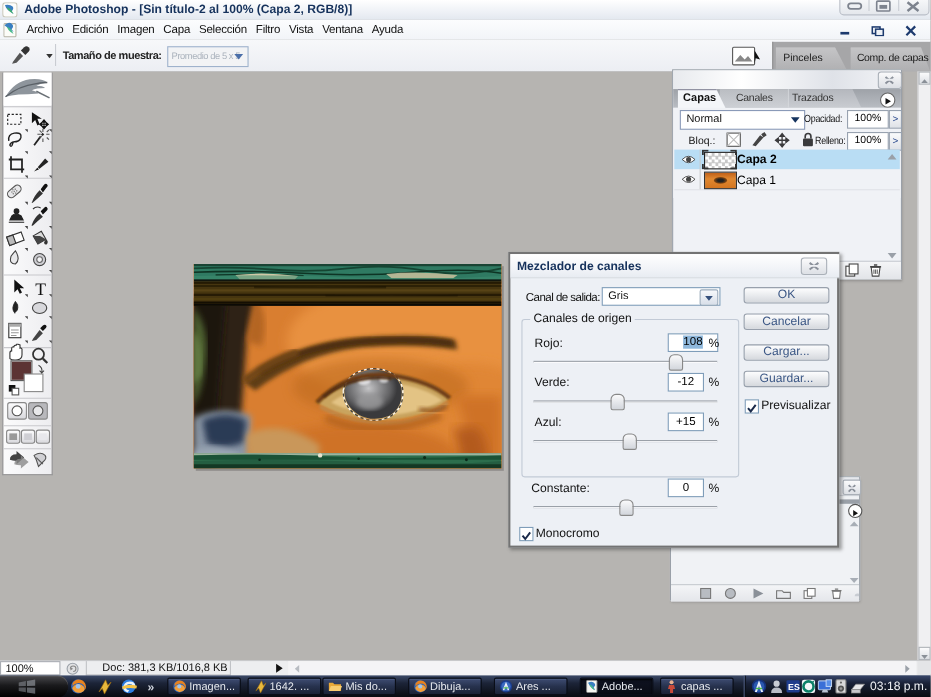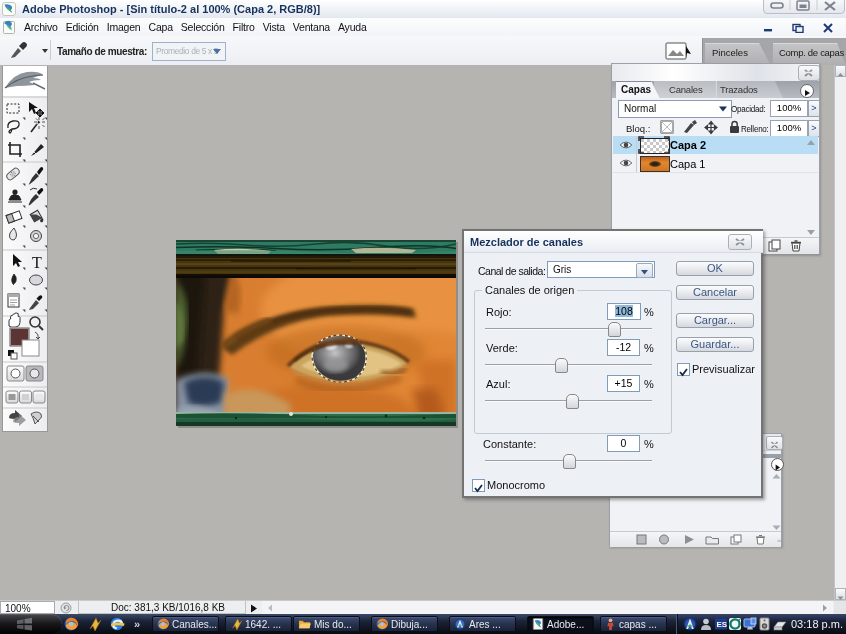--- a/index.html
+++ b/index.html
@@ -471,21 +471,21 @@
       <svg width="15" height="13" viewBox="0 0 15 13">
           <path d="M4 5 l7 0 l-3.5 4.5z" fill="#35507c"></path>
         </svg>
     </div>
   </div>
 
   <div class="abs" style="left:10px;top:59px;width:196px;height:142px;border:1px solid #c2cad6;border-radius:3px;"></div>
   <div class="abs" style="left:18px;top:53px;background:#edf0f5;padding:0 3px;font-size:11px;color:#111;">Canales de origen</div>
 
   <div class="abs" style="left:22px;top:75px;font-size:11px;color:#111;">Rojo:</div>
-  <div class="abs" style="left:143px;top:72px;width:34px;height:17px;background:#fff;border:1px solid #7f9db9;box-sizing:border-box;font-size:10.5px;text-align:center;padding-top:1px;"><span style="background:#8fb8dc;">108</span></div>
+  <div class="abs" style="left:143px;top:72px;width:46px;height:17px;background:#fff;border:1px solid #7f9db9;box-sizing:border-box;font-size:10.5px;text-align:center;padding-top:1px;"><span style="background:#8fb8dc;">108</span></div>
   <div class="abs" style="left:180px;top:75px;font-size:11px;color:#111;">%</div>
   <div class="abs" style="left:21px;top:97px;width:167px;height:1px;background:#9aa0a8;border-bottom:1px solid #fafafc;"></div>
   <div class="abs" style="left:144px;top:91px;width:11px;height:13px;background:linear-gradient(#fafafb,#d2d6dc);border:1px solid #888;border-radius:5px 5px 2px 2px;"></div>
   <div class="abs" style="left:22px;top:111px;font-size:11px;color:#111;">Verde:</div>
   <div class="abs" style="left:143px;top:108px;width:33px;height:17px;background:#fff;border:1px solid #7f9db9;box-sizing:border-box;font-size:10.5px;text-align:center;padding-top:1px;">-12</div>
   <div class="abs" style="left:180px;top:111px;font-size:11px;color:#111;">%</div>
   <div class="abs" style="left:21px;top:133px;width:167px;height:1px;background:#9aa0a8;border-bottom:1px solid #fafafc;"></div>
   <div class="abs" style="left:91px;top:127px;width:11px;height:13px;background:linear-gradient(#fafafb,#d2d6dc);border:1px solid #888;border-radius:5px 5px 2px 2px;"></div>
   <div class="abs" style="left:22px;top:147px;font-size:11px;color:#111;">Azul:</div>
   <div class="abs" style="left:143px;top:144px;width:33px;height:17px;background:#fff;border:1px solid #7f9db9;box-sizing:border-box;font-size:10.5px;text-align:center;padding-top:1px;">+15</div>
@@ -533,21 +533,21 @@
         </g>
       </svg></div>
 </div>
 <div id="statusrow" class="abs" style="left:0;top:600px;width:846px;height:14px;background:#eceden;background:#edeef0;border-top:1px solid #c8c9cb;">
  <div style="position:absolute;left:0;top:0;width:55px;height:13px;background:#fff;border:1px solid #a8acb2;box-sizing:border-box;font-size:10px;color:#111;padding:1px 0 0 4px;">100%</div>
  <svg style="position:absolute;left:60px;top:1px" width="13" height="12" viewBox="0 0 13 12">
       <circle cx="6" cy="6" r="5" fill="#e0e1e3" stroke="#9aa0a8"></circle>
       <path d="M4 6 a2.5 2.5 0 1 1 2.5 2.5" fill="none" stroke="#888"></path>
       <path d="M4 4.5 l0 3 l2.5 -1.5z" fill="#888"></path>
     </svg>
- <div style="position:absolute;left:78px;top:0;width:168px;height:13px;border:1px solid #c0c2c6;border-top:none;box-sizing:border-box;font-size:10px;color:#111;text-align:center;padding-top:1px;padding-left:12px;">Doc: 381,3 KB/1016,8 KB</div>
+ <div style="position:absolute;left:78px;top:0;width:132px;height:13px;border:1px solid #c0c2c6;border-top:none;box-sizing:border-box;font-size:10px;color:#111;text-align:center;padding-top:1px;padding-left:12px;">Doc: 381,3 KB/1016,8 KB</div>
  <div style="position:absolute;left:247px;top:0;width:13px;height:13px;background:#edeef0;"><svg width="13" height="13" viewBox="0 0 13 13">
         <path d="M4 2.5 L10 6.5 L4 10.5z" fill="#111"></path>
       </svg></div>
  <div style="position:absolute;left:262px;top:0;width:571px;height:13px;background:#f4f4f6;">
   <svg style="position:absolute;left:4px;top:3px" width="8" height="8" viewBox="0 0 8 8">
         <path d="M6 0.5 L2 4 L6 7.5z" fill="#b8bcc2"></path>
       </svg>
   <svg style="position:absolute;right:4px;top:3px" width="8" height="8" viewBox="0 0 8 8">
         <path d="M2 0.5 L6 4 L2 7.5z" fill="#9aa0a8"></path>
       </svg>
@@ -585,21 +585,21 @@
       </g>
  </svg>
 
  <div class="tbtn" style="left:152px;">
       <svg width="12" height="12" viewBox="0 0 14 14">
         <circle cx="7" cy="7" r="6.4" fill="#2a62b8"></circle>
         <path d="M2 4 a6.4 6.4 0 0 1 10.5 -1 a6.5 6.5 0 0 1 1 7 Q13 4 7.5 4 Q3.5 4.5 2 7z" fill="#e8821e"></path>
         <path d="M1.6 8.5 Q5 3.5 10 5.5 Q13.5 7.5 13 10 A6.4 6.4 0 0 1 1.6 8.5z" fill="#f49f38"></path>
         <circle cx="7" cy="7" r="2.2" fill="#9ec4ee"></circle>
       </svg>
-      <span>Canales...</span>
+      <span>Imagen...</span>
     </div>
  <div class="tbtn" style="left:225px;">
       <svg width="12" height="12" viewBox="0 0 14 14">
         <path d="M3 12 L9 1 L11 6 L14 3 L8 14 L6 9z" fill="#e8b83c" stroke="#9a6a10" stroke-width=".6"></path>
       </svg>
       <span>1642. ...</span>
     </div>
  <div class="tbtn" style="left:293px;">
       <svg width="13" height="12" viewBox="0 0 14 13">
         <path d="M1 3 h4 l1.5 1.5 H13 V11 H1z" fill="#e8a838"></path>

